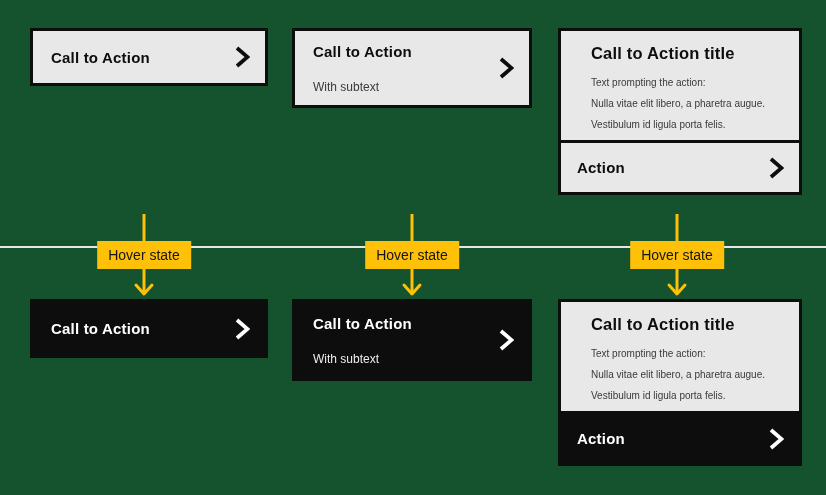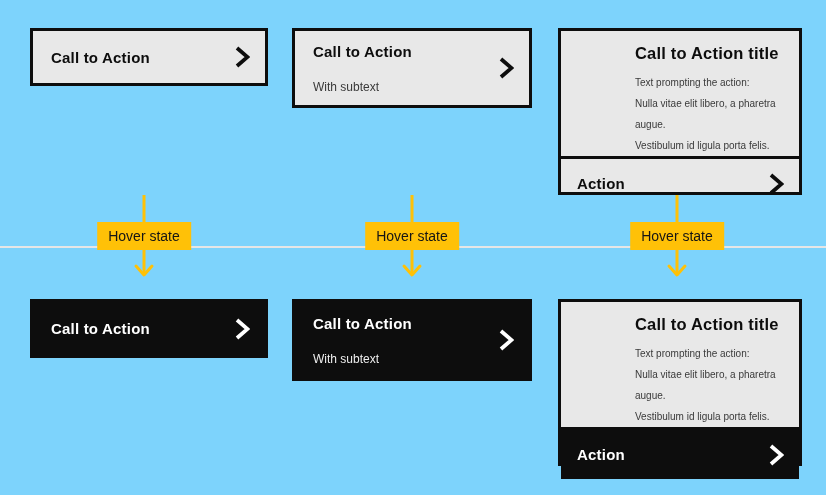--- a/index.html
+++ b/index.html
@@ -1,17 +1,17 @@
 <!DOCTYPE html>
 <html style="--accent: #ffc107; --ink: #0d0d0d; --surface: #e8e8e8; --rule: #e6e6e6; --muted: #3a3a3a;"><head>
 <meta charset="utf-8">
 <style>
   html,body{margin:0;padding:0;background:#fff;}
   .canvas{
-    position:relative;width:826px;height:495px;background:#7dd3fc;
+    position:relative;width:826px;height:495px;background:#14532d;
     font-family:"Liberation Sans",sans-serif;overflow:hidden;
     color:var(--ink,#0d0d0d);
   }
   .rule{position:absolute;left:0;top:246px;width:826px;height:2px;background:var(--rule,#e6e6e6);}
 
   
   .cta{
     position:absolute;box-sizing:border-box;
     border:3px solid var(--ink,#0d0d0d);
     background:var(--surface,#e8e8e8);
@@ -28,35 +28,35 @@
   .chev{margin-left:auto;flex:none;color:var(--ink,#0d0d0d);display:block;}
   .cta--hover .chev{color:#fff;}
 
   
   .card{
     position:absolute;box-sizing:border-box;
     border:3px solid var(--ink,#0d0d0d);
     background:var(--surface,#e8e8e8);
     display:flex;flex-direction:column;
   }
-  .card__text{flex:1;padding:13px 14px 0 30px;margin-left:44px;}
+  .card__text{flex:1;padding:13px 14px 0 30px;}
   .card__title{font-size:16.5px;font-weight:700;color:var(--ink,#0d0d0d);margin:0 0 9px 0;letter-spacing:.2px;}
   .card__line{font-size:10px;line-height:21px;color:var(--muted,#3a3a3a);}
   .card__action{
     flex:none;height:49px;display:flex;align-items:center;
     border-top:3px solid var(--ink,#0d0d0d);
     padding:0 15px 0 16px;cursor:pointer;
   }
   .action-label{font-size:15px;font-weight:700;color:var(--ink,#0d0d0d);letter-spacing:.2px;}
   .card--hover .card__action{background:var(--ink,#0d0d0d);}
   .card--hover .action-label{color:#fff;}
   .card--hover .card__action .chev{color:#fff;}
 
   
-  .annot{position:absolute;top:194px;width:120px;height:86px;transform:translateX(-50%);pointer-events:none;}
+  .annot{position:absolute;top:213px;width:120px;height:86px;transform:translateX(-50%);pointer-events:none;}
   .annot .arrow{position:absolute;top:0;left:50%;transform:translateX(-50%);color:var(--accent,#ffc107);}
   .badge{
     position:absolute;top:28px;left:50%;transform:translateX(-50%);
     background:var(--accent,#ffc107);color:#151515;
     height:28px;line-height:28px;padding:0 11px;
     font-size:14px;white-space:nowrap;
   }
 </style>
 </head>
 <body>

